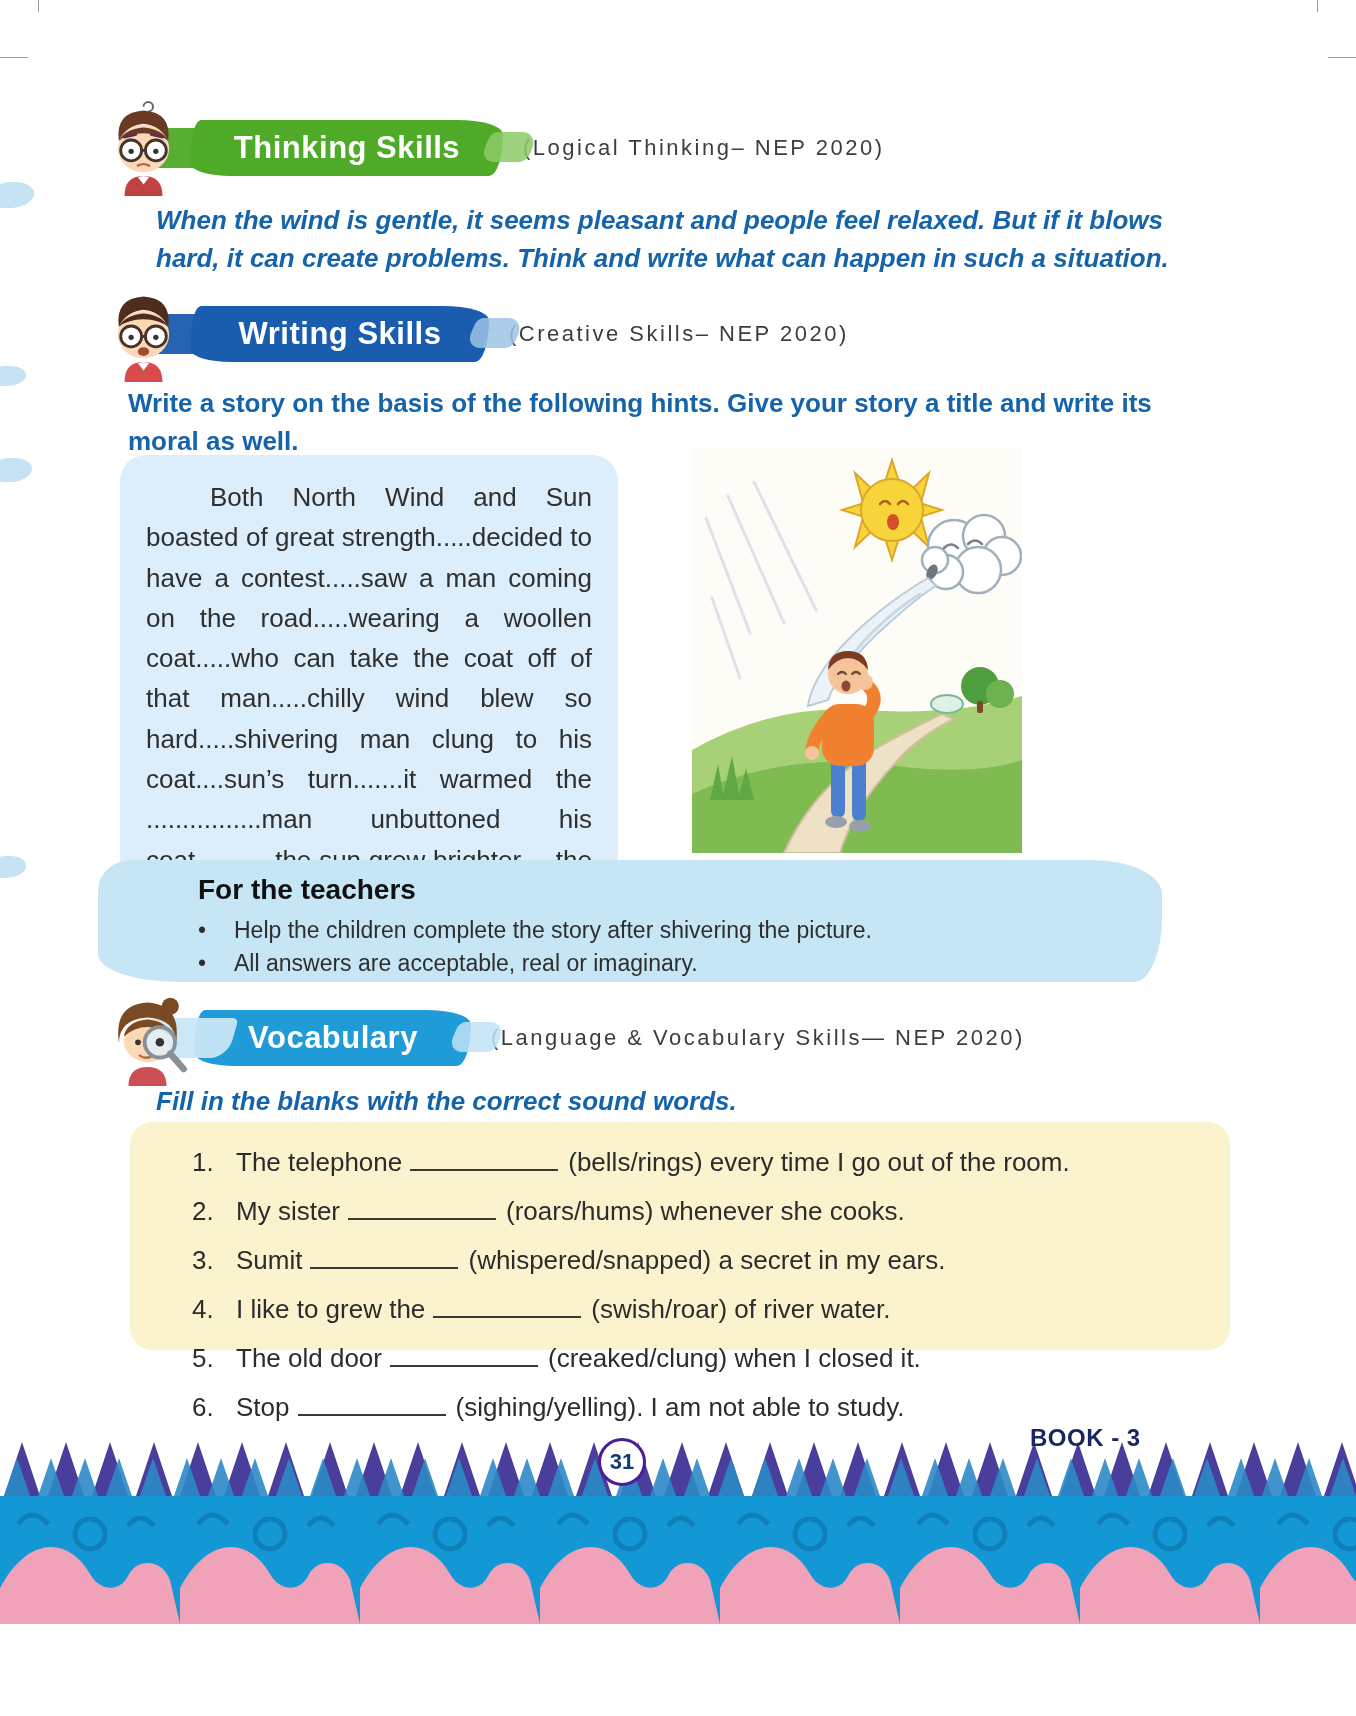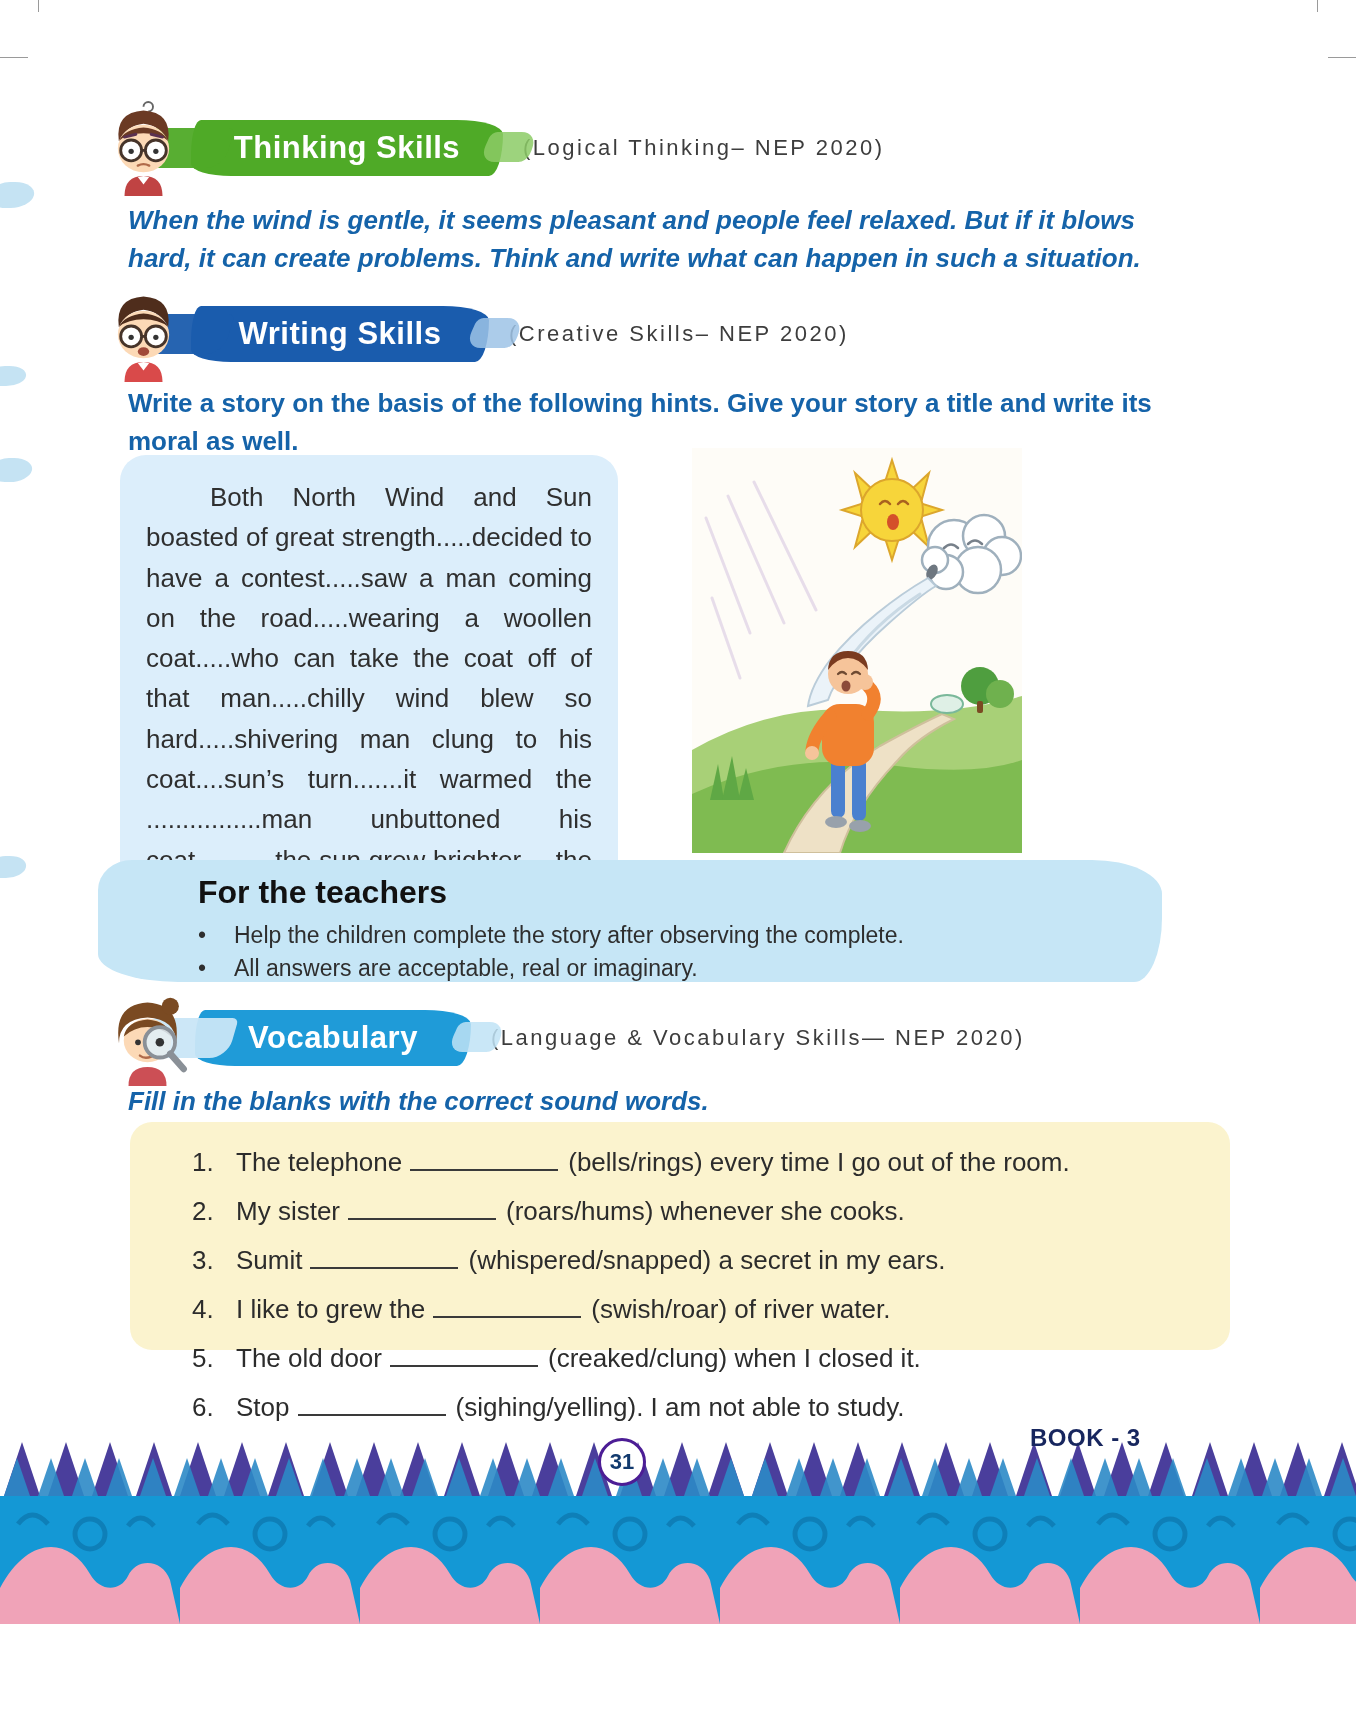--- a/index.html
+++ b/index.html
@@ -37,42 +37,42 @@
   .banner.blue::before  { background:var(--writing-banner,#1A5CAD); }
   .banner.blue::after   { background:#9ec3e6; }
   .banner.sky    { background:var(--vocabulary-banner,#1F9BD8); width:276px; }
   .banner.sky::before   { background:#c9e6f7; }
   .banner.sky::after    { background:#bfe3f6; }
   .skill-tag { margin-left:20px; font-size:22px; letter-spacing:2.5px; color:#3d3d3d; white-space:nowrap; }
 
   
   .prompt { position:absolute; left:128px; width:1060px; font-size:26px; font-weight:bold;
             color:var(--prompt-text,#1563A9); line-height:1.45; }
-  .italic { font-style:italic; }
+  .italic { font-style:italic;margin-left:28px; }
 
   
   .hints-box {
     position:absolute; left:120px; top:455px; width:498px; min-height:388px;
     background:var(--hints-box-bg,#DCEEFB); border-radius:26px; padding:22px 26px;
     font-size:26px; line-height:1.55; text-align:justify; color:#2f2f2f;
   }
   .hints-box p { text-indent:64px; }
 
   
   .scene { position:absolute; left:692px; top:448px; width:330px; height:405px; }
   .scene svg { width:100%; height:100%; }
 
   
   .teachers-box {
     position:absolute; left:98px; top:860px; width:1064px; height:122px;
     background:var(--teachers-box-bg,#C6E6F6);
     border-radius:34px 70px 28px 80px / 30px 34px 64px 28px;
     padding:14px 30px 0 100px;
   }
-  .teachers-title { font-size:32px; font-weight:bold; color:#111; margin-bottom:8px; }
+  .teachers-title { font-size:28px; font-weight:bold; color:#111; margin-bottom:8px; }
   .teacher-bullet { display:flex; font-size:23px; color:#2e2e2e; line-height:33px; }
   .teacher-bullet .dot { width:36px; flex:0 0 auto; }
 
   
   .vocab-box {
     position:absolute; left:130px; top:1122px; width:1100px; height:228px;
     background:var(--exercise-box-bg,#FBF3CE); border-radius:22px;
     padding:16px 30px 0 62px;
   }
   .vocab-item { font-size:26px; color:#2c2c2c; line-height:49px; white-space:nowrap; }
@@ -226,21 +226,21 @@
         <path d="M160,226 q4,-4 8,0" fill="none" stroke="#6e4a32" stroke-width="2.2" stroke-linecap="round"></path>
         <ellipse cx="154" cy="238" rx="4.5" ry="5.5" fill="#8c4a3a"></ellipse>
       </g>
     </svg>
   </div>
 
   <div class="teachers-box">
     <div class="teachers-title">For the teachers</div>
     <div class="teacher-bullet">
       <span class="dot">•</span>
-      <span>Help the children complete the story after observing the complete.</span>
+      <span>Help the children complete the story after shivering the picture.</span>
     </div>
     <div class="teacher-bullet">
       <span class="dot">•</span>
       <span>All answers are acceptable, real or imaginary.</span>
     </div>
   </div>
 
   <div class="skill-header" style="left:100px;top:990px;align-items:center;">
     <span class="mascot">
       <svg viewBox="0 0 100 100">

